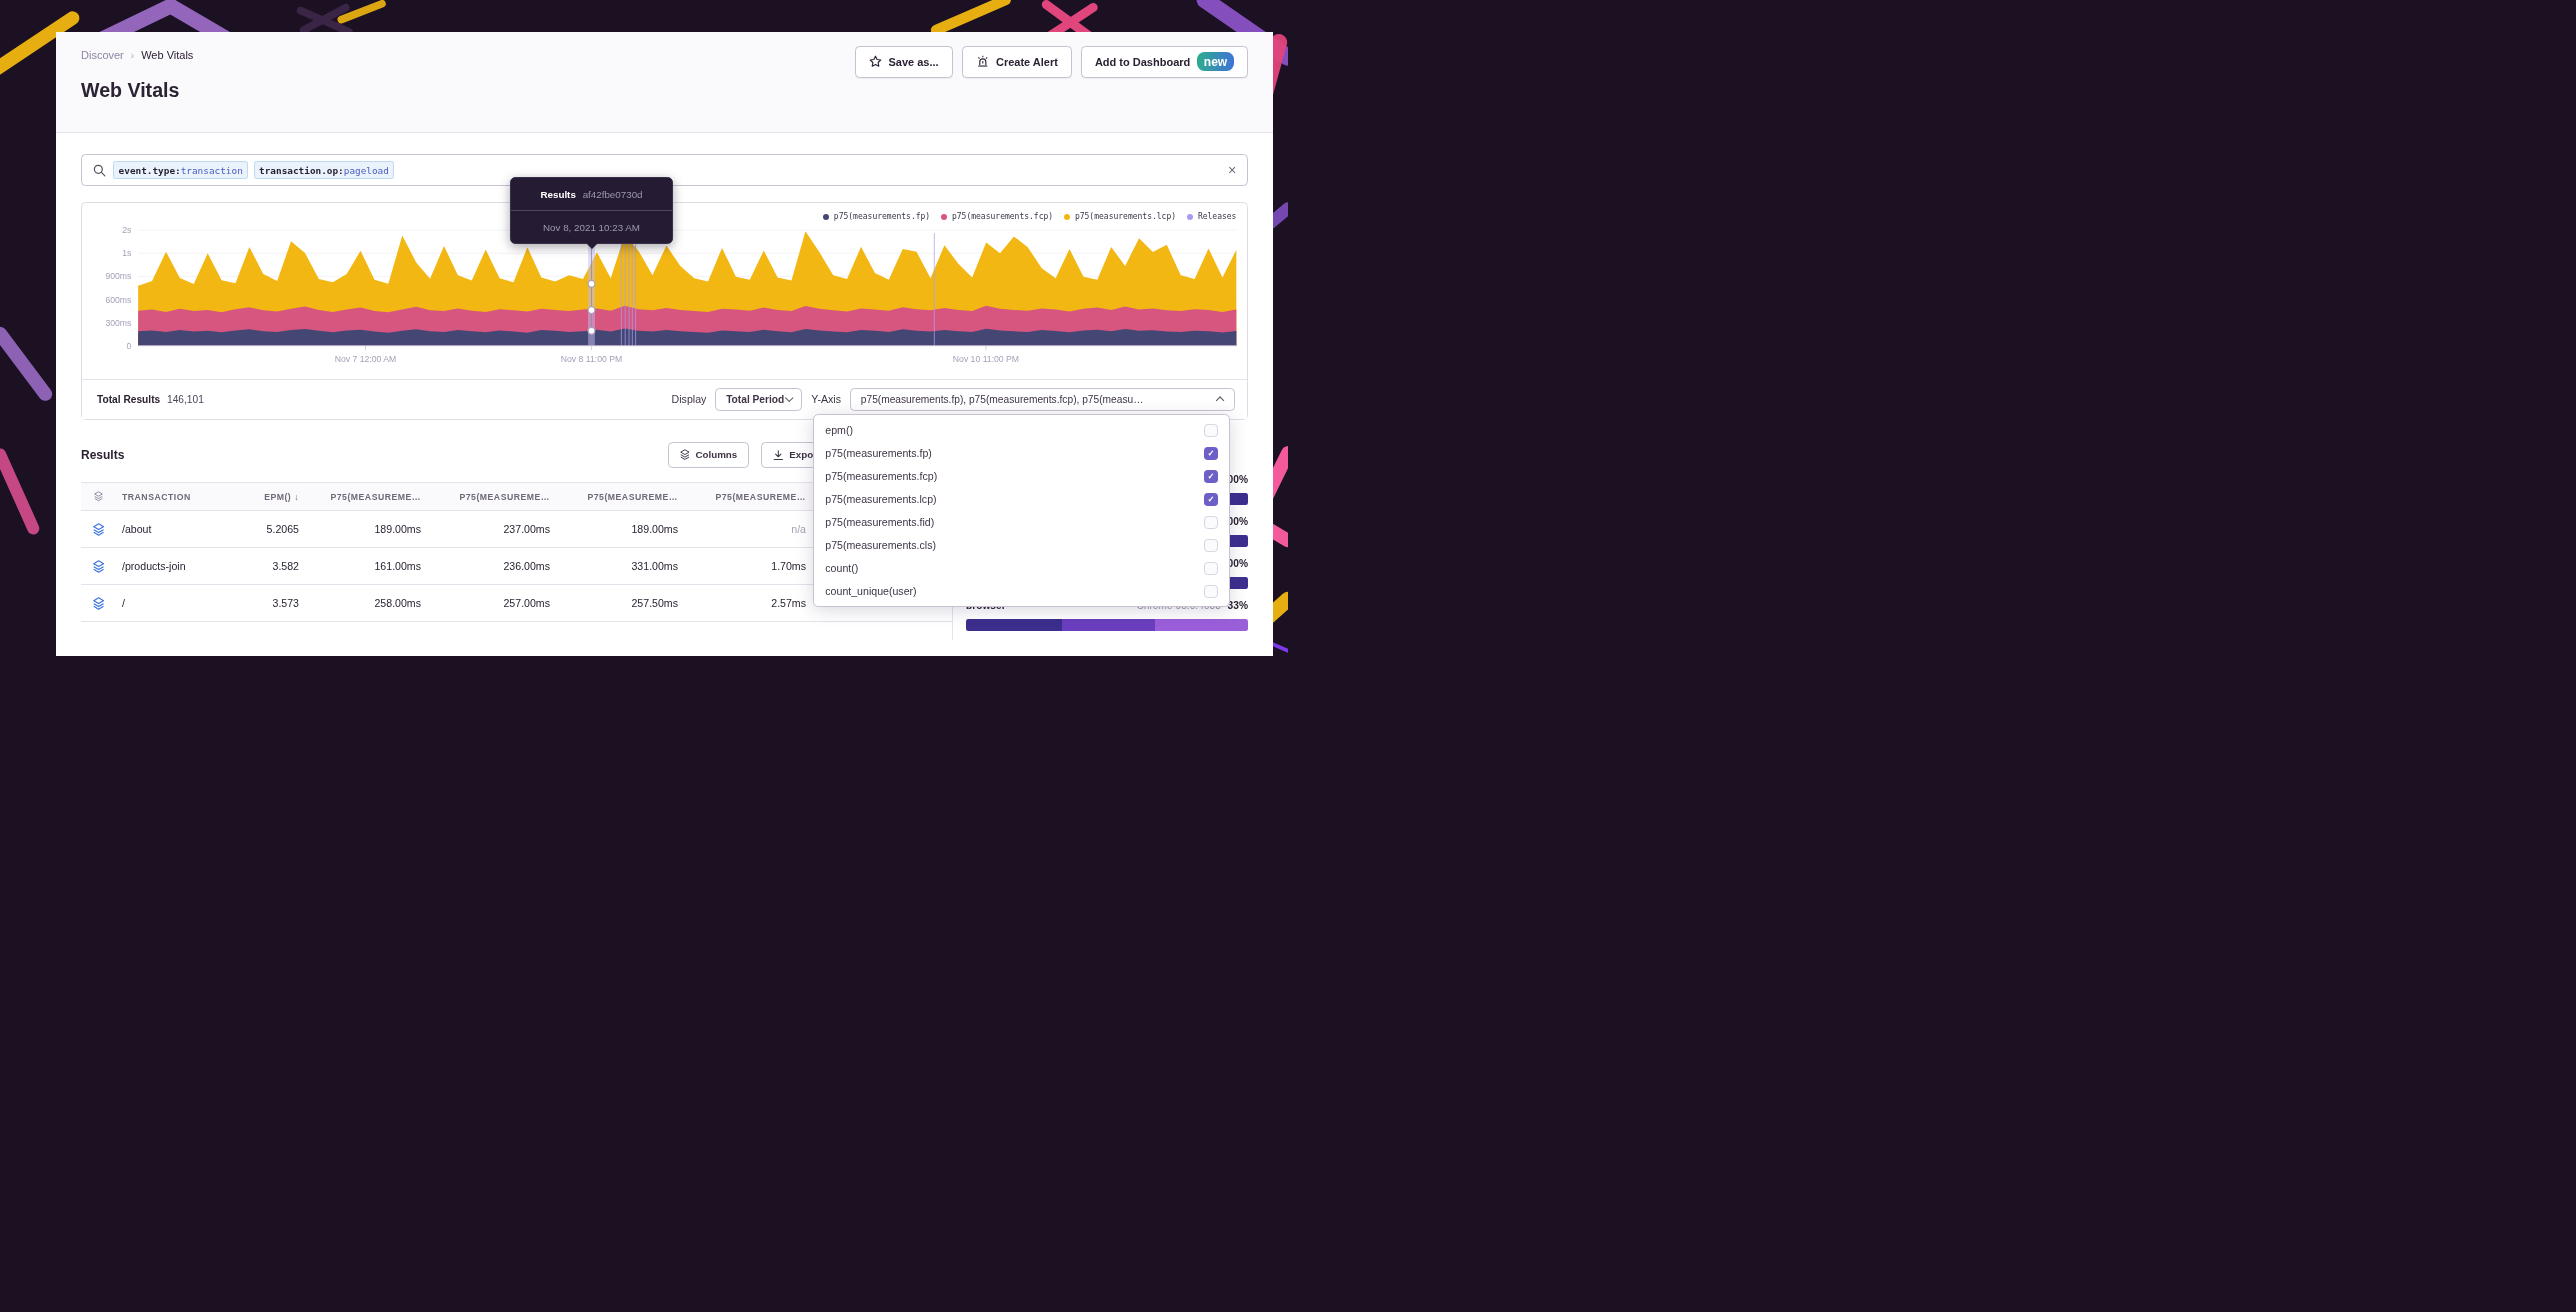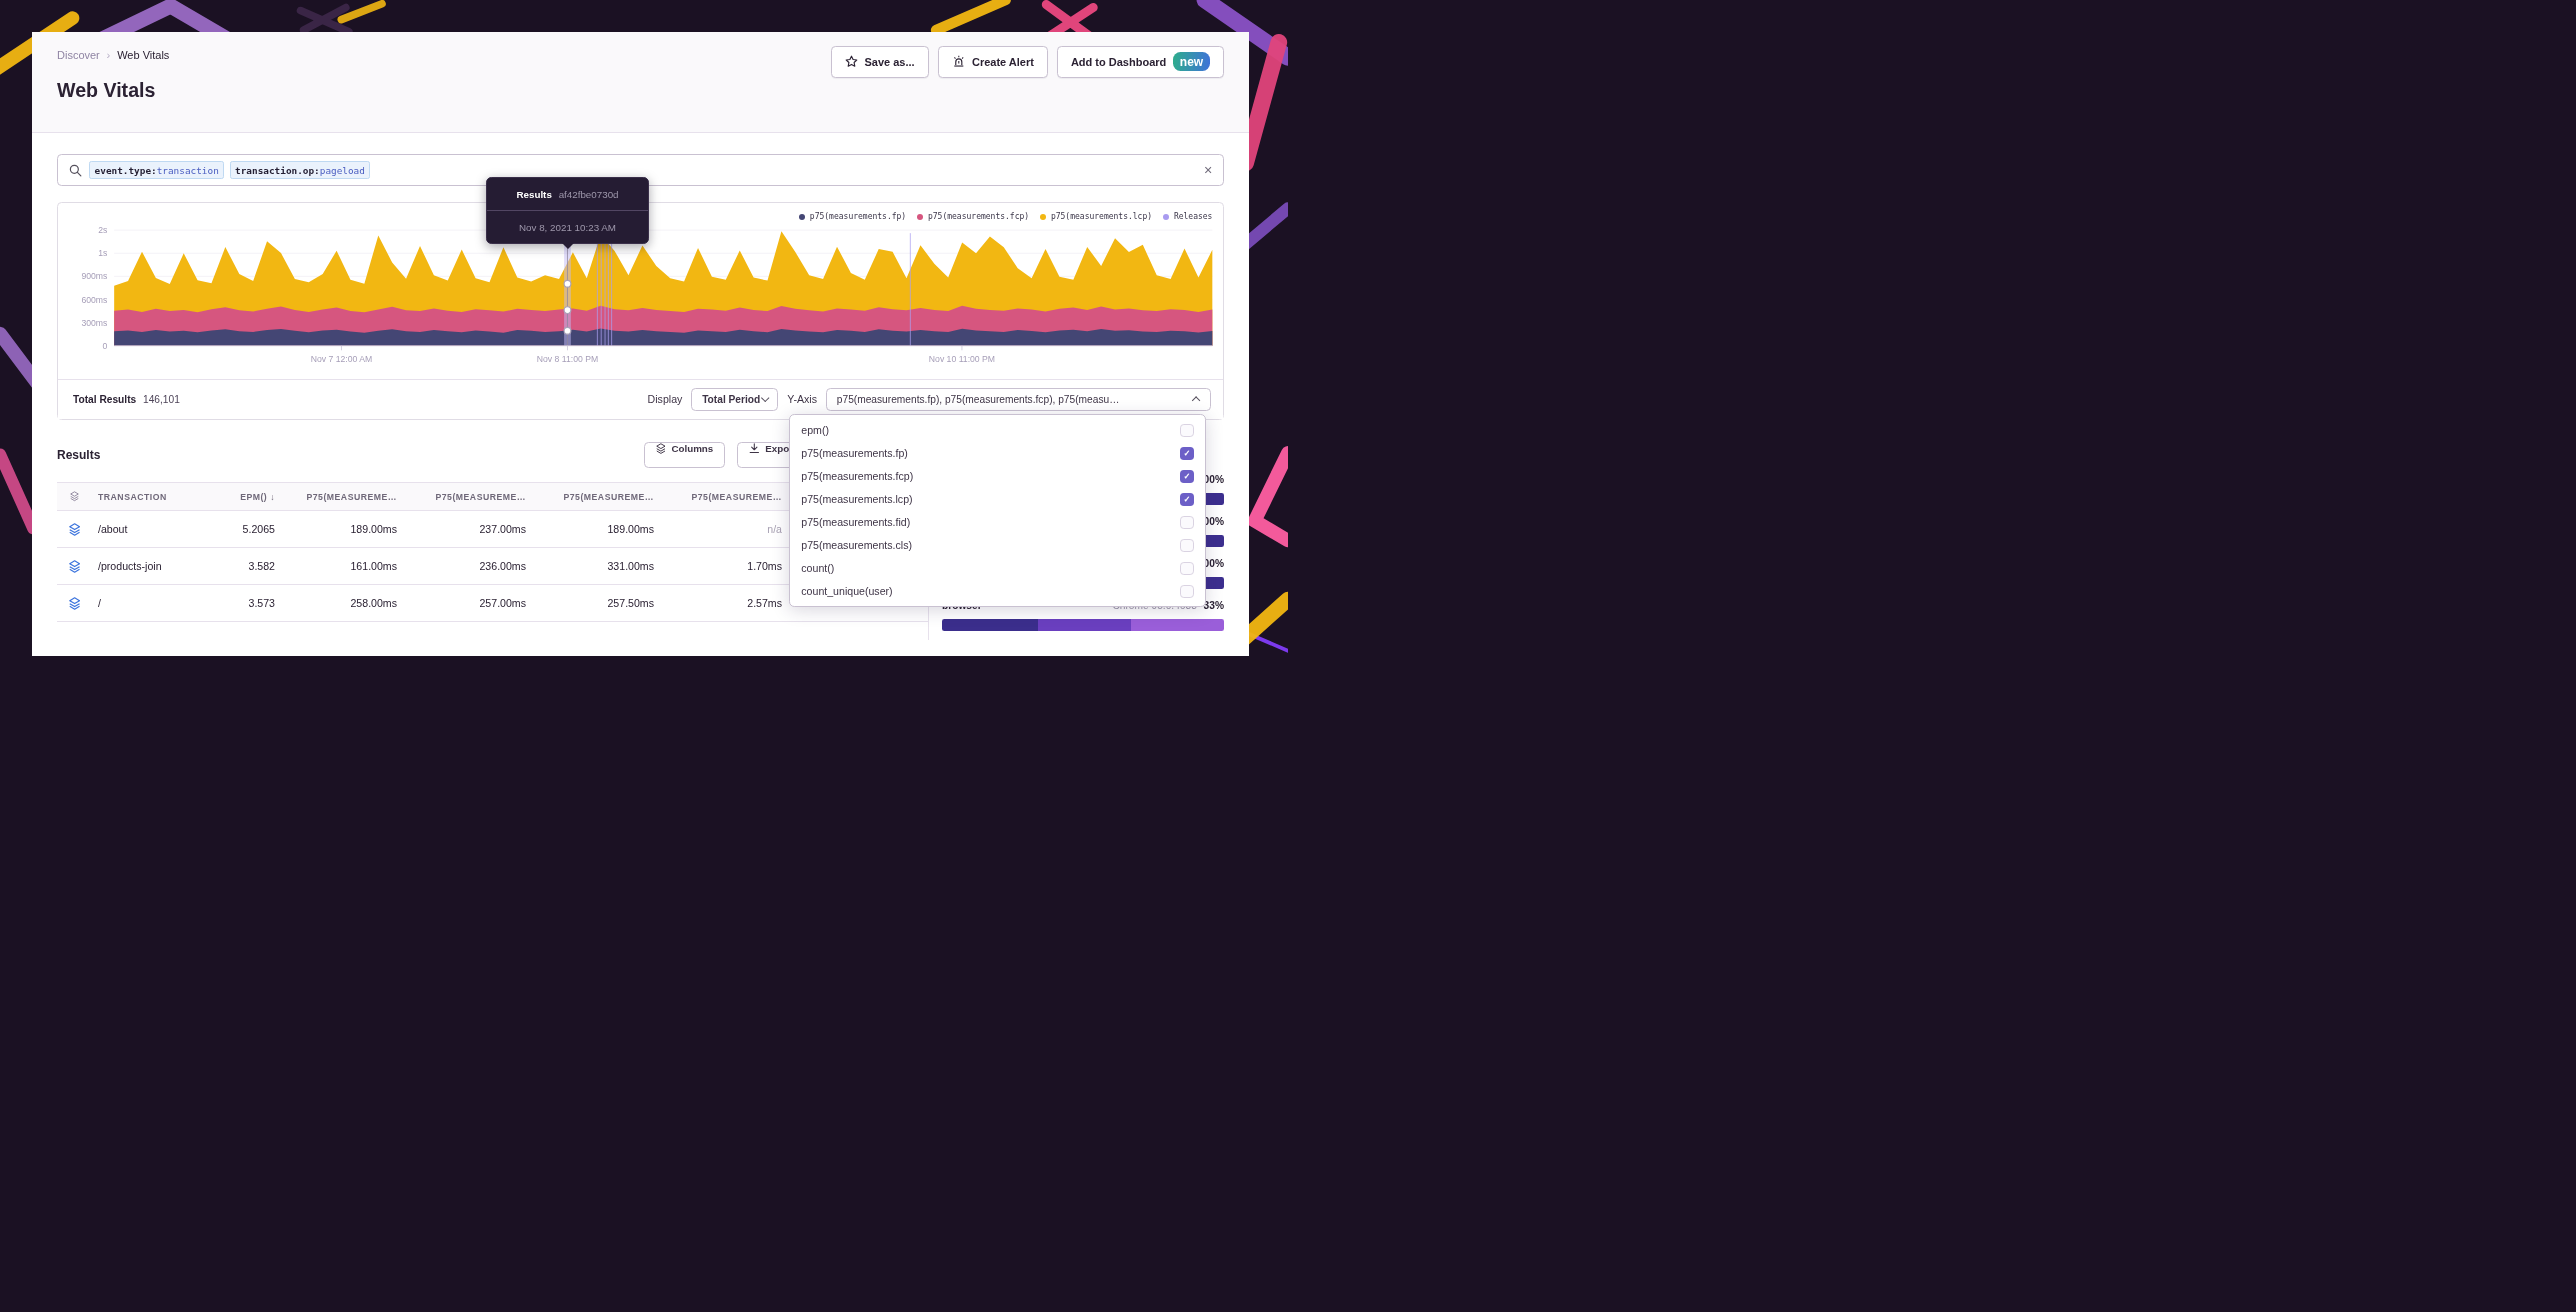--- a/index.html
+++ b/index.html
@@ -1,21 +1,21 @@
 <!DOCTYPE html>
 <html style="font-size:12px"><head>
 <meta charset="utf-8">
 <style>
   html,body{margin:0;padding:0}
   body{width:1288px;height:656px;position:relative;overflow:hidden;background:#1B1123;
        font-family:"Liberation Sans",sans-serif;color:#2B2233;}
   .bg-art{position:absolute;left:0;top:0;width:1288px;height:656px}
 
   
-  .card{position:absolute;left:32px;top:32px;width:1217px;height:721px;background:#fff;}
+  .card{position:absolute;left:56px;top:32px;width:1217px;height:721px;background:#fff;}
   .card-header{background:#FAF9FB;border-bottom:0.8px solid #E7E1EC;height:101px;position:relative;
                padding:0 25px;box-sizing:border-box}
   .breadcrumb{position:absolute;top:16.6px;left:25px;font-size:11px;display:flex;gap:6.8px;align-items:center}
   .crumb-root{color:#8F84A3}
   .crumb-sep{color:#B9B1C7;font-size:11.3px}
   .crumb-leaf{color:#2B2233}
   .page-title{position:absolute;left:25px;top:47px;font-size:19.6px;font-weight:bold;color:#2B2233;margin:0}
   .header-actions{position:absolute;right:25px;top:13.6px;display:flex;gap:9px}
   .btn{display:flex;align-items:center;gap:6.8px;background:#fff;border:0.8px solid #C9C1D1;border-radius:4.5px;
        height:32px;padding:0 13px;font-size:11px;font-weight:bold;color:#2B2233;box-sizing:border-box;
@@ -56,21 +56,21 @@
   .yaxis-select{width:385px;display:flex;align-items:center;border:0.8px solid #C9C1D1;border-radius:4.5px;
                 height:23.4px;padding:0 9.8px;font-size:10.2px;color:#3E3446;background:#fff;box-sizing:border-box;cursor:pointer}
   .yaxis-select .sel-text{flex:1;white-space:nowrap;overflow:hidden}
   .chev{width:5.3px;height:5.3px;border-right:1.2px solid #57505E;border-bottom:1.2px solid #57505E;display:inline-block}
   .chev.down{transform:rotate(45deg) translateY(-1.5px)}
   .chev.up{transform:rotate(-135deg) translateY(-1.5px)}
 
   
   .results-head{margin-top:21px;height:28px;position:relative}
   .results-title{font-size:12px;font-weight:bold;color:#2B2233;line-height:28px}
-  .rh-btn{position:absolute;top:0.8px;display:flex;align-items:flex-start;gap:6px;border:0.8px solid #C9C1D1;
+  .rh-btn{position:absolute;top:0.8px;display:flex;align-items:center;gap:6px;border:0.8px solid #C9C1D1;
           border-radius:4.5px;height:26.4px;padding:0 10.6px;font-size:9.8px;font-weight:bold;color:#3E3446;
           background:#fff;box-sizing:border-box;cursor:pointer}
   #columns-btn{left:587px}
   #export-btn{left:680px}
 
   .results-area{display:flex;align-items:flex-start}
   .results-table{width:871px;margin-top:13px;font-size:10.6px}
   .trow{display:grid;grid-template-columns:35px 127px 62px 122px 129px 128px 128px 1fr;align-items:center;
         border-bottom:0.8px solid #E7E1EC;background:#fff}
   .trow.thead{background:#FAF9FB;border-top:0.8px solid #E7E1EC;height:27px;font-size:8.7px;font-weight:bold;

